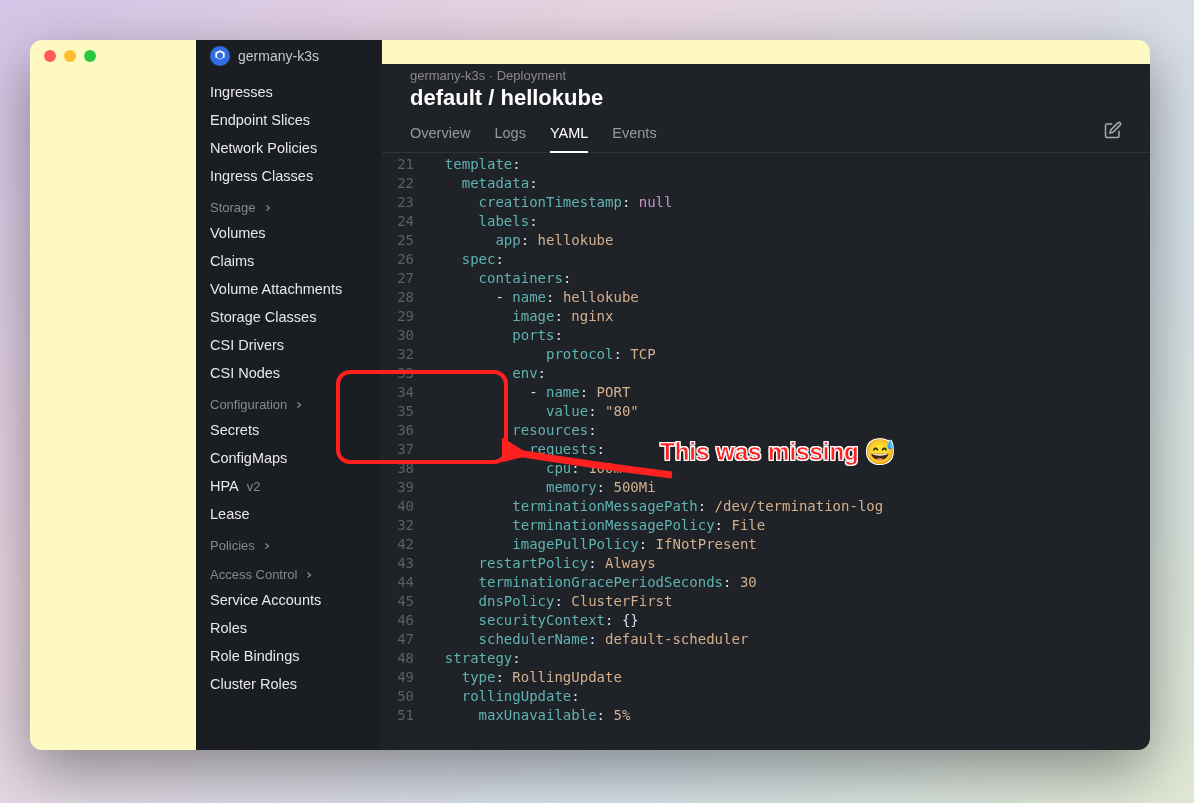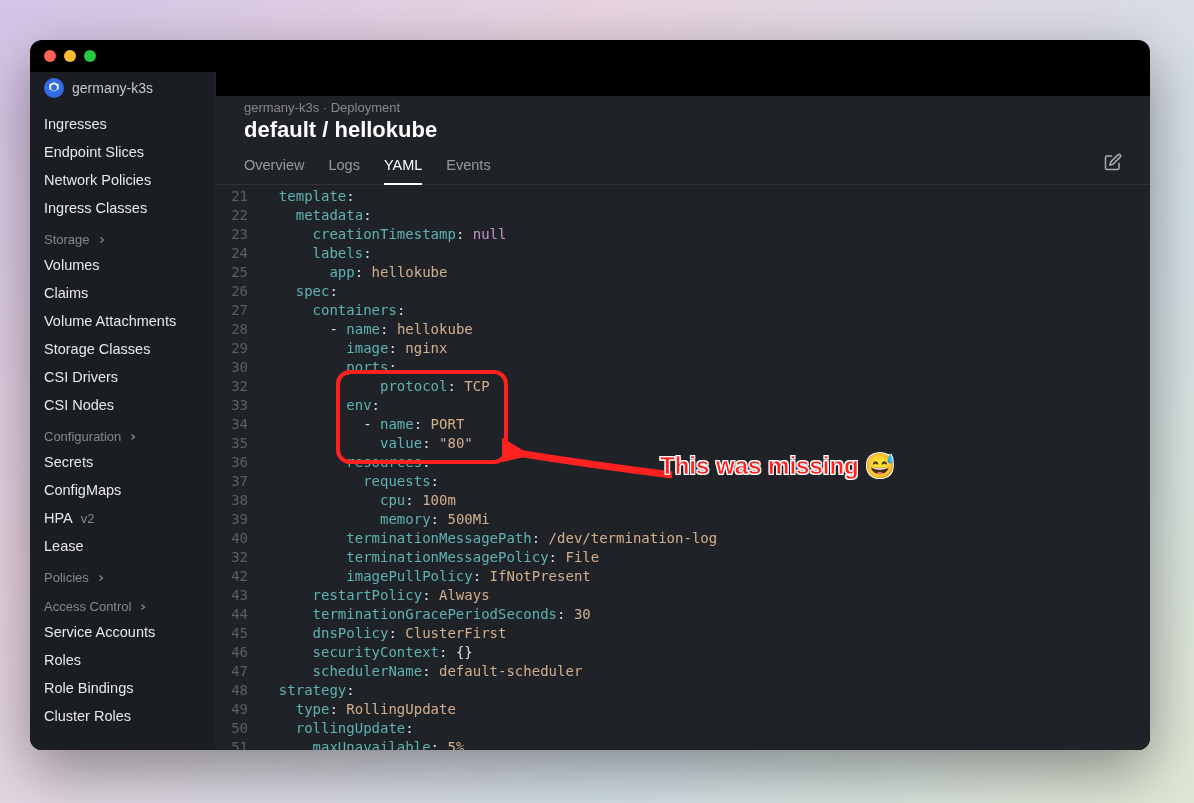--- a/index.html
+++ b/index.html
@@ -7,26 +7,25 @@
     font-family: -apple-system, BlinkMacSystemFont, "Segoe UI", sans-serif;
     background: linear-gradient(135deg, #d4c5e8 0%, #e8d4e0 30%, #d4e0e8 70%, #e0e8d4 100%);
     width: 1194px;
     height: 803px;
     overflow: hidden;
     padding: 40px 30px 30px 30px;
   }
   .window {
     width: 1120px;
     height: 710px;
-    background: #000000;
+    background: #fef9c3;
     border-radius: 12px;
     overflow: hidden;
     box-shadow: 0 20px 60px rgba(0,0,0,0.4);
     display: flex;
-    flex-direction: column;
     position: relative;
   }
   .titlebar {
     height: 32px;
     display: flex;
     align-items: center;
     padding: 0 14px;
     gap: 8px;
     flex-shrink: 0;
   }
@@ -115,21 +114,21 @@
     border-radius: 14px;
     pointer-events: none;
   }
   .annotation-arrow {
     position: absolute;
     left: 472px; top: 395px;
     pointer-events: none;
   }
   .annotation-text {
     position: absolute;
-    left: 630px; top: 412px;
+    left: 630px; top: 398px;
     font-size: 24px; font-weight: 800;
     color: #ff2020;
     -webkit-text-stroke: 0.5px #fff;
     text-shadow: -1px -1px 0 #fff, 1px -1px 0 #fff, -1px 1px 0 #fff, 1px 1px 0 #fff;
     pointer-events: none;
     white-space: nowrap;
   }
 </style>
 </head>
 <body>

